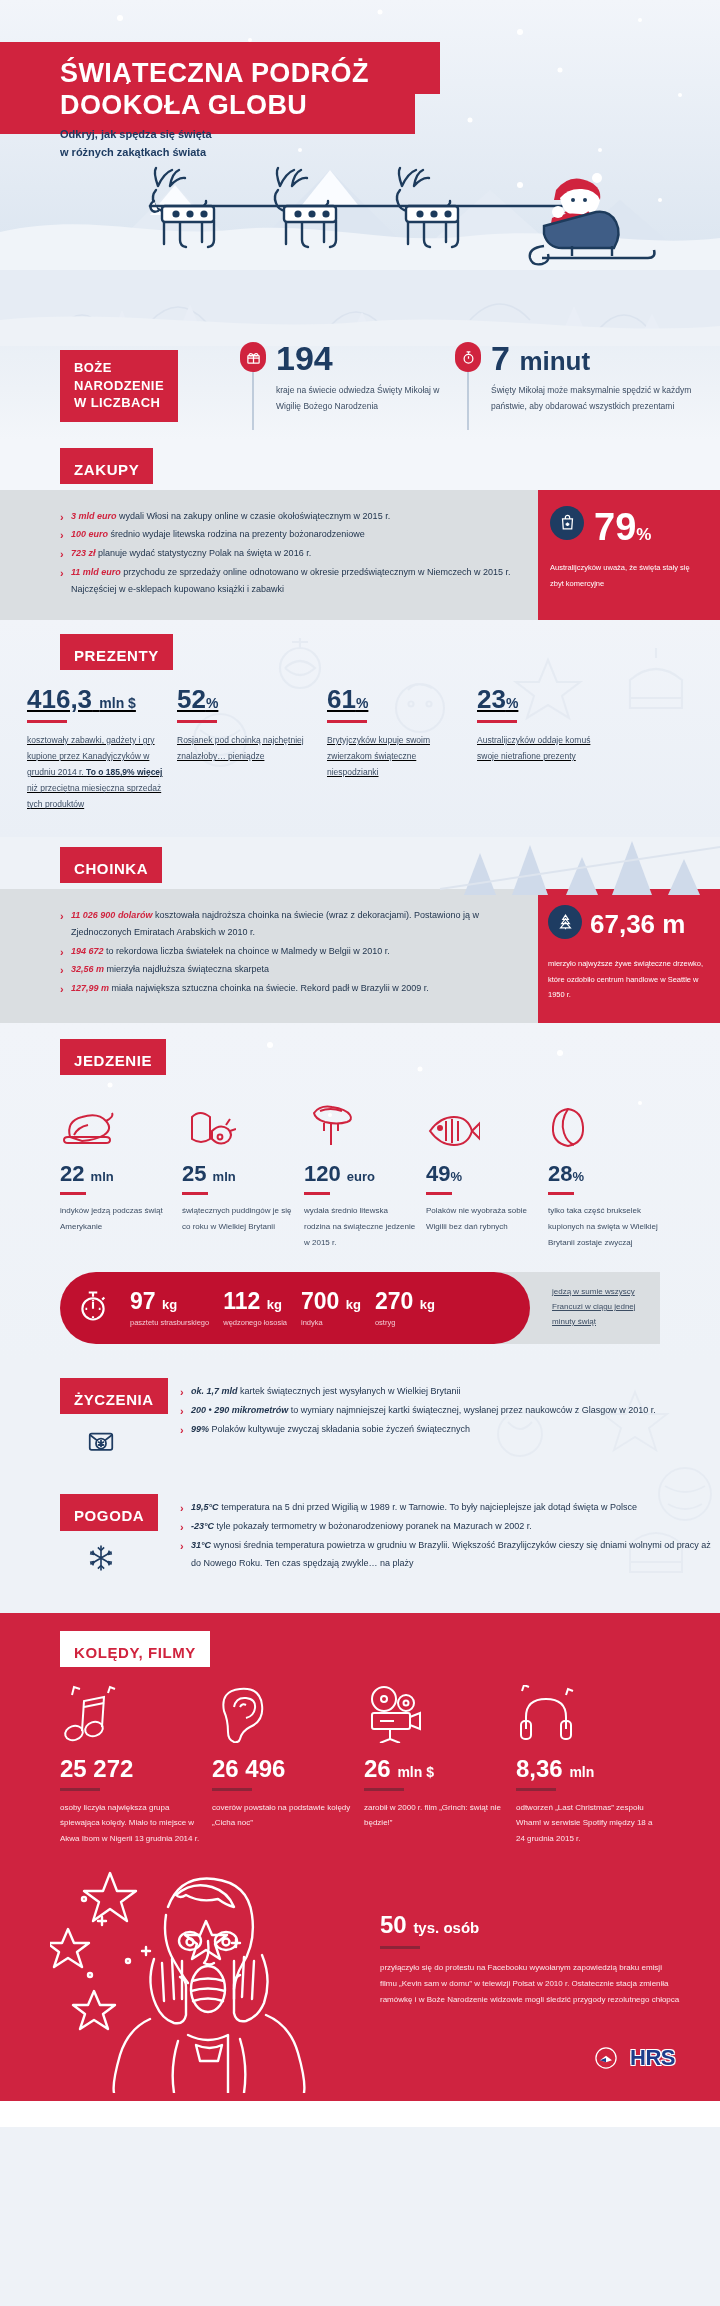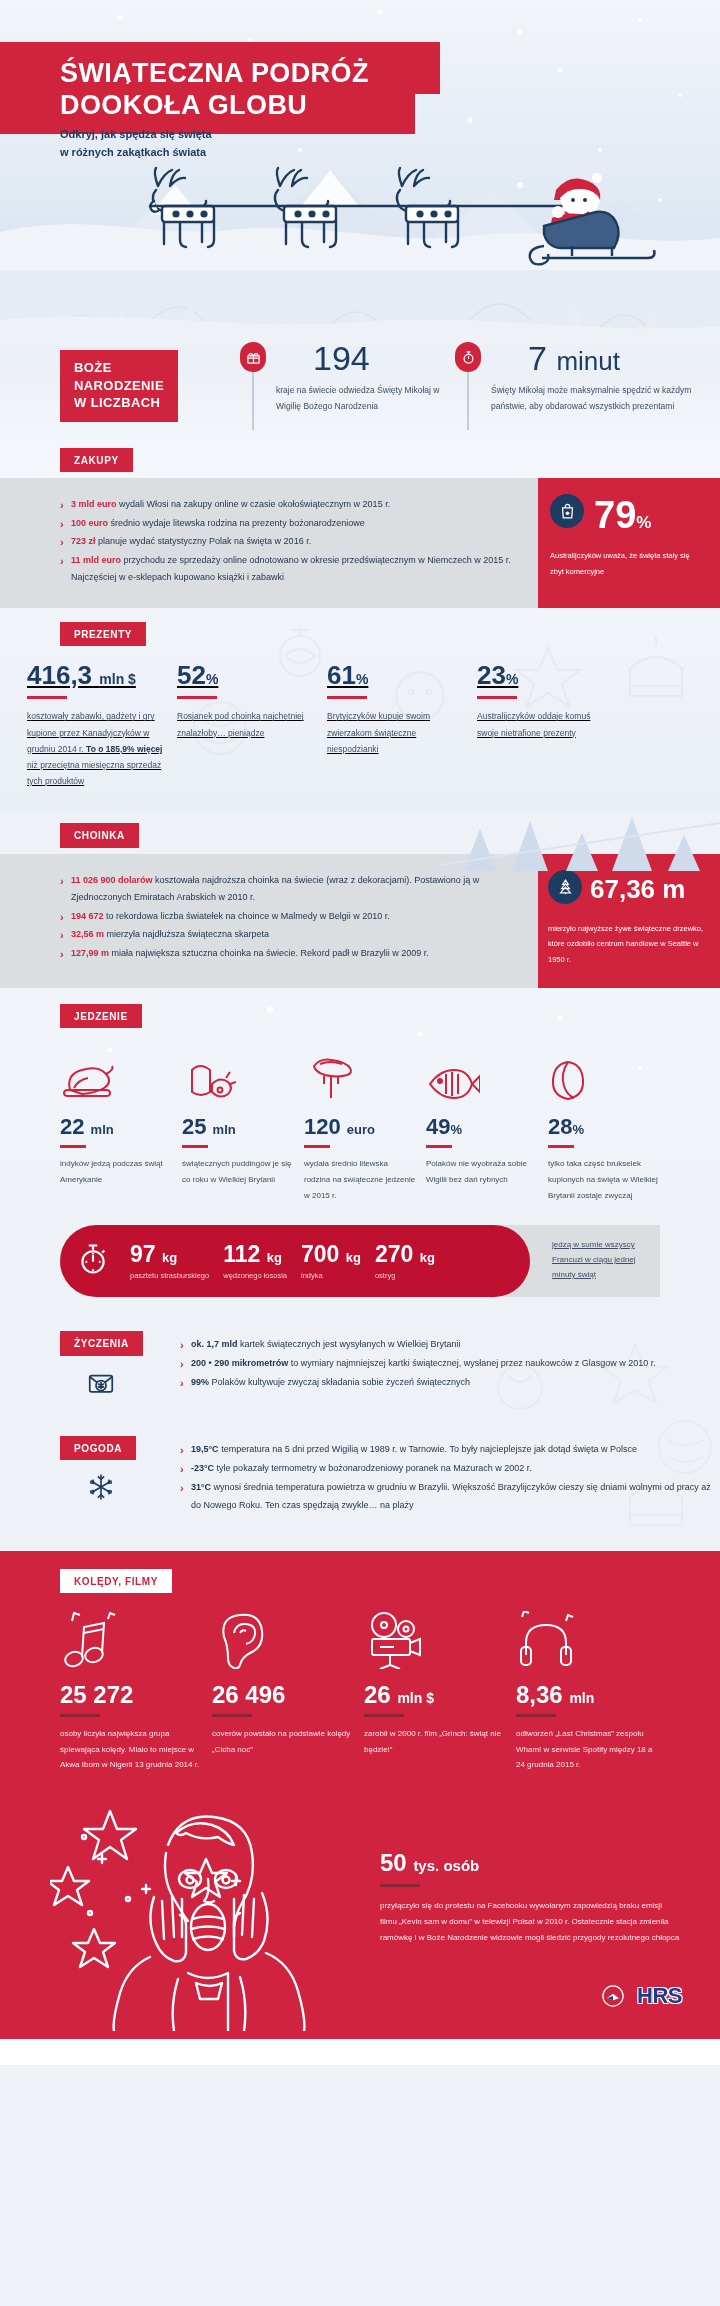--- a/index.html
+++ b/index.html
@@ -15,22 +15,22 @@
     height: 2306px;
     overflow: hidden;
     background: #eef2f7;
   }
   .tag {
     display: inline-block;
     background: #d0233e;
     color: #fff;
     font-weight: bold;
     letter-spacing: .6px;
-    padding: 7px 14px 6px;
-    font-size: 10px;
+    padding: 13px 14px 6px;
+    font-size: 15px;
     line-height: 1.15;
   }
   .tag.white { background:#fff; color:#d0233e; }
 
   
   .hero {
     position: relative;
     height: 270px;
     background: linear-gradient(180deg,#eff3f8 0%, #e7edf5 60%, #dfe8f2 100%);
     overflow: hidden;
@@ -91,40 +91,40 @@
   .pin {
     width: 26px; height: 30px; background:#d0233e; border-radius: 13px;
     display:flex; align-items:center; justify-content:center; flex:none;
     position: relative;
   }
   .pin svg { display:block; }
   .pin:after {
     content:""; position:absolute; left:50%; top:30px; width:1px; height:58px;
     background:#8fa6bf; transform: translateX(-.5px);
   }
-  .bignum { font-size: 34px; font-weight: normal; color:#1e3c62; line-height:.95;margin-left:37px; }
+  .bignum { font-size: 34px; font-weight: bold; color:#1e3c62; line-height:.95; }
   .bignum .unit { font-size: 26px; text-align: center; }
   .numdesc { font-size: 8.5px; color:#3c4d63; line-height: 1.85; margin-top: 9px; }
 
   
   .zakupy-wrap { position: relative; background:#f3f6fa; padding-top: 8px; }
   .zak-body { display:flex; }
   .zak-left {
     background: #dadee1; padding: 18px 18px 20px 60px; width: 538px;
   }
   .bullets { list-style:none; }
   .bullets li {
     font-size: 9px; color:#2a3a4d; line-height: 1.95; position:relative;
     padding-left: 11px; margin-bottom: 1px;
   }
   .bullets li:before {
     content:"›"; position:absolute; left:0; top:-1px; color:#d0233e;
     font-weight:bold; font-size: 11px;
   }
-  .bullets b { color:#d0233e; }
+  .bullets b { color:#d0233e;font-style:italic; }
   .bullets .dk { color:#22364f; }
   .zak-right {
     background:#d0233e; width: 182px; color:#fff; padding: 16px 18px 20px 12px;
     display:flex; flex-direction:column; align-items:flex-start;
   }
   .badge-circle {
     width: 34px; height: 34px; border-radius:50%; background:#1e3c62;
     display:flex; align-items:center; justify-content:center; margin-bottom: 2px;
   }
   .pct-big { font-size: 38px; font-weight:bold; line-height:1; margin-left: 44px; margin-top:-34px;}
@@ -189,21 +189,21 @@
   .carol .v .sm { font-size: 14px; }
   .carol .rule { width: 40px; height:3px; background:#8d2438; margin: 7px 0 9px; }
   .carol .d { color:#fde9ec; font-size: 8px; line-height: 1.95; }
 
   .kevin { position:absolute; left: 50px; top: 230px; }
   .fbblock { position:absolute; left: 380px; top: 300px; width: 300px; }
   .fbblock .v { color:#fff; font-size: 24px; font-weight:bold; line-height:1; }
   .fbblock .v .sm { font-size: 15px; font-weight:bold;}
   .fbblock .rule { width: 40px; height:3px; background:#8d2438; margin: 9px 0 11px; }
   .fbblock .d { color:#fde9ec; font-size: 8px; line-height: 2.0; }
-  .hrs { position:absolute; right: 38px; bottom: 30px; display:flex; align-items:center; gap:13px; }
+  .hrs { position:absolute; right: 45px; bottom: 30px; display:flex; align-items:center; gap:13px; }
   .hrs .wm { font-size: 22px; font-weight: bold; color:#1f3c8a; letter-spacing:-.5px;
              text-shadow: 0 0 1px #fff, 1px 1px 0 #fff, -1px 1px 0 #fff, 1px -1px 0 #fff, -1px -1px 0 #fff;}
 
   .footer-white { height: 26px; background:#fff; }
 </style>
 </head>
 <body>
 
 <div class="page">
 

